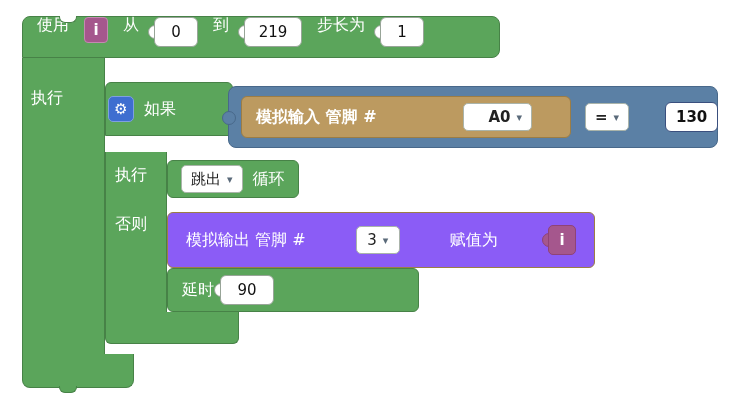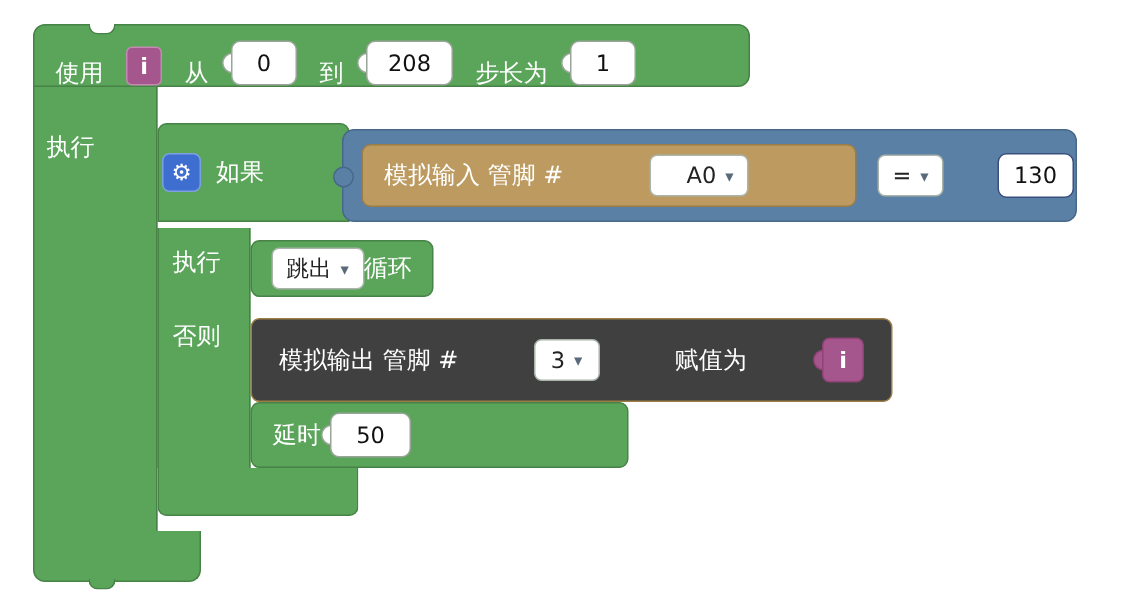--- a/index.html
+++ b/index.html
@@ -1,64 +1,64 @@
 <!DOCTYPE html>
 <html><head>
 <meta charset="utf-8">
 <style>
   html,body{margin:0;padding:0;background:#fff;}
   .canvas{position:relative;width:754px;height:400px;background:#ffffff;overflow:hidden;
           font-family:"DejaVu Sans","Liberation Sans",sans-serif;}
   .blk{position:absolute;z-index:0;box-sizing:border-box;}
   .green{background:#5ba55b;border:1px solid #478247;}
-  .blue{background:#5b80a5;border:1px solid #48688a;}
-  .brown{background:#404040;border:1px solid #9c7d45;}
+  .blue{background:#5b80a5;border:1px solid #48688a;font-weight:bold;}
+  .brown{background:#8b5cf6;border:1px solid #9c7d45;}
   .lbl{color:#ffffff;font-size:16px;white-space:nowrap;line-height:1;}
 
   
   .notch{position:absolute;top:-1px;left:36px;width:16px;height:6px;background:#ffffff;
          border:1px solid #478247;border-top:none;border-radius:0 0 6px 6px;}
   .bump{position:absolute;bottom:-6px;left:36px;width:16px;height:6px;background:#5ba55b;
         border:1px solid #478247;border-top:none;border-radius:0 0 6px 6px;}
 
   
   .for-header{left:22px;top:16px;width:478px;height:42px;border-radius:8px 8px 8px 0;
-              display:flex;align-items:flex-end;gap:15px;padding:0 14px;}
+              display:flex;align-items:flex-start;gap:15px;padding:0 14px;}
   .for-strip{left:22px;top:58px;width:83px;height:296px;border-top:none;border-bottom:none;}
   .for-do{position:absolute;top:32px;left:8px;}
   .for-bottom{left:22px;top:354px;width:112px;height:34px;border-radius:0 0 8px 8px;border-top:none;}
 
   
-  .if-header{left:105px;top:82px;width:128px;height:66px;border-radius:6px 6px 0 0;
+  .if-header{left:105px;top:82px;width:128px;height:54px;border-radius:6px 6px 0 0;
              display:flex;align-items:center;gap:10px;padding:0 2px;}
   .if-strip{left:105px;top:152px;width:62px;height:160px;border-top:none;border-bottom:none;}
   .if-do{position:absolute;top:15px;left:9px;}
   .if-else{position:absolute;top:64px;left:9px;}
   .if-bottom{left:105px;top:312px;width:134px;height:32px;border-radius:0 0 6px 6px;border-top:none;}
 
   
   .gear{width:24px;height:24px;background:#3e6ed0;border:1px solid #7fa0e0;border-radius:5px;
         display:inline-flex;align-items:center;justify-content:center;flex:none;}
   .gear::after{content:"⚙";color:#fff;font-size:15px;line-height:1;}
 
   
   .cmp{left:228px;top:86px;width:490px;height:62px;border-radius:8px;}
   .cmp::before{content:"";position:absolute;left:-7px;top:24px;width:14px;height:14px;border-radius:50%;
                background:#5b80a5;border:1px solid #48688a;z-index:-1;box-sizing:border-box;}
   .brown-read{position:absolute;left:12px;top:9px;width:330px;height:42px;border-radius:6px;
               display:flex;align-items:center;padding:0 14px;box-sizing:border-box;
               background:#bc9a60;border:1px solid #9c7d45;}
-  .brown-read .dd{margin-left:auto;margin-right:57px;padding-left:24px;}
+  .brown-read .dd{margin-left:auto;margin-right:24px;padding-left:24px;}
   .dd-eq{position:absolute;left:356px;top:16px;}
   .v130{position:absolute;left:416px;top:15px;min-width:58px;}
   .v130,.v130::before{border-color:#3a4f7e !important;margin-left:20px;}
 
   
   .brk{left:167px;top:160px;height:38px;border-radius:6px;display:inline-flex;
-       align-items:center;gap:0;padding:0 13px;}
+       align-items:center;gap:10px;padding:0 13px;}
   .brown-write{left:167px;top:212px;width:428px;height:56px;border-radius:6px;display:flex;
                align-items:center;justify-content:space-between;padding:0 18px;}
   .delay{left:167px;top:268px;width:252px;height:44px;border-radius:6px;display:flex;
          align-items:center;justify-content:flex-start;gap:6px;padding:0 14px;}
 
   
   .vsock{position:relative;display:inline-flex;align-items:center;justify-content:center;
          background:#fff;border:1px solid #98a598;border-radius:6px;height:30px;min-width:44px;
          padding:0 10px;font-size:15px;color:#111;box-sizing:border-box;}
   .vsock::before{content:"";position:absolute;left:-7px;top:50%;margin-top:-7px;width:14px;height:14px;
@@ -85,21 +85,21 @@
 
 <div class="canvas">
 
   <div class="blk green for-header">
     <span class="notch"></span>
     <span class="lbl">使用</span>
     <span class="varfield">i</span>
     <span class="lbl">从</span>
     <span class="vsock">0</span>
     <span class="lbl">到</span>
-    <span class="vsock v255">208</span>
+    <span class="vsock v255">219</span>
     <span class="lbl">步长为</span>
     <span class="vsock">1</span>
   </div>
   <div class="blk green for-strip">
     <span class="lbl for-do">执行</span>
   </div>
   <div class="blk green for-bottom">
     <span class="bump"></span>
   </div>
 
@@ -137,16 +137,16 @@
     <span class="lbl">模拟输出 管脚 #</span>
     <span class="dd">
       <span>3</span>
     </span>
     <span class="lbl">赋值为</span>
     <span class="varblk">i</span>
   </div>
 
   <div class="blk green delay">
     <span class="lbl">延时</span>
-    <span class="vsock v50">50</span>
+    <span class="vsock v50">90</span>
   </div>
 
 </div>
 
 </body></html>

